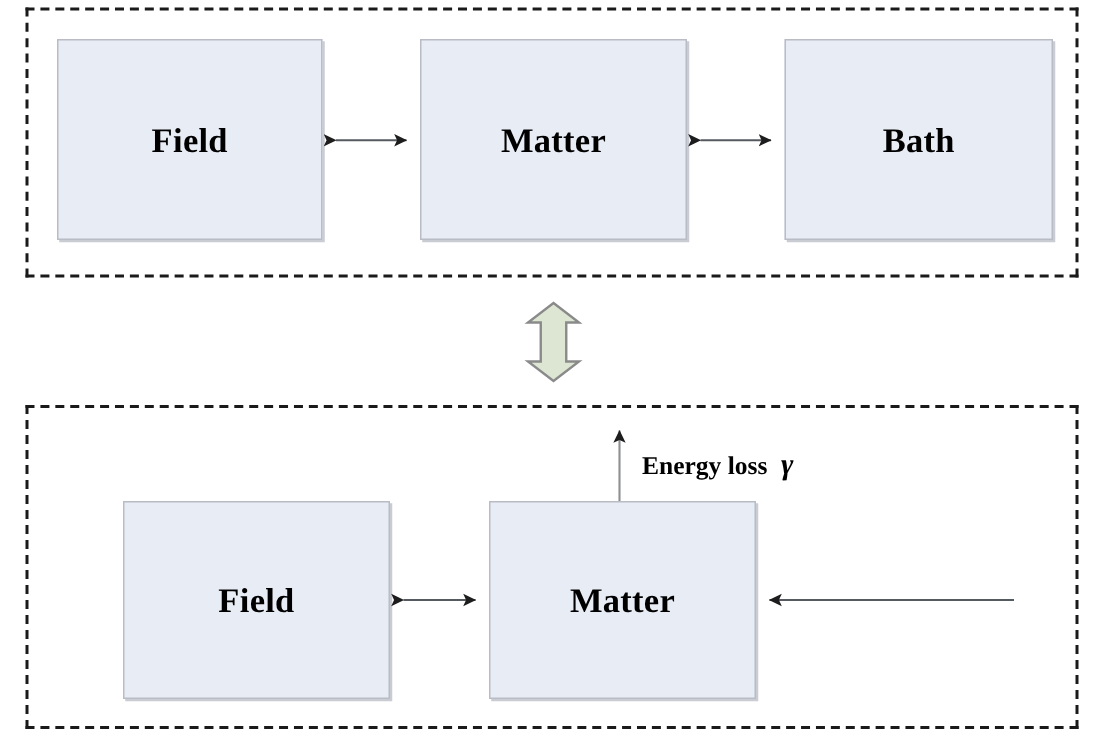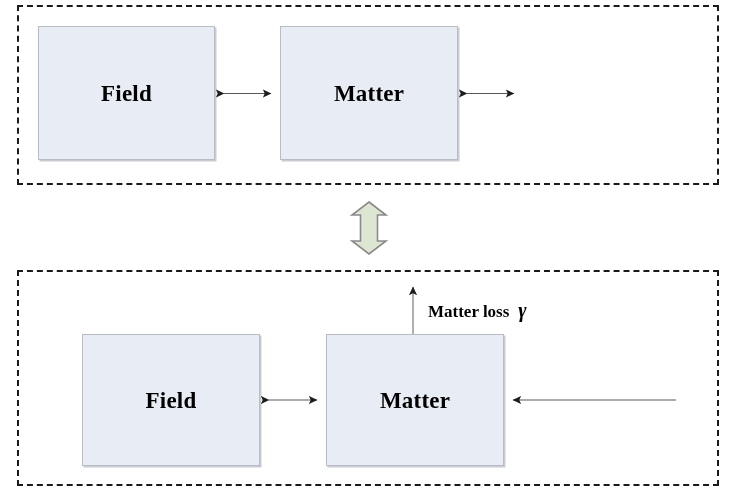--- a/index.html
+++ b/index.html
@@ -105,20 +105,23 @@
   <div class="panel" id="panel-top"></div>
 
   <div class="node-box" id="box-top-field">
     <span class="node-label">Field</span>
   </div>
 
   <div class="node-box" id="box-top-matter">
     <span class="node-label">Matter</span>
   </div>
 
+  <div class="node-box" id="box-top-bath">
+    <span class="node-label">Bath</span>
+  </div>
 
   <div class="panel" id="panel-bottom"></div>
 
   <div class="node-box" id="box-bot-field">
     <span class="node-label">Field</span>
   </div>
 
   <div class="node-box" id="box-bot-matter">
     <span class="node-label">Matter</span>
   </div>
@@ -164,17 +167,17 @@
                L 386,241
                L 369,254
                L 352,241
                L 360.5,241
                L 360.5,215
                L 352,215 Z" fill="#dde5d3" stroke="#8a8a8a" stroke-width="1.6" stroke-linejoin="miter"></path>
     </g>
   </svg>
 
   <div class="annot" id="annot-energy-loss">
-    <span>Matter loss</span><span class="sym">γ</span>
+    <span>Energy loss</span><span class="sym">γ</span>
   </div>
 
 
 </div>
 
 </body></html>

